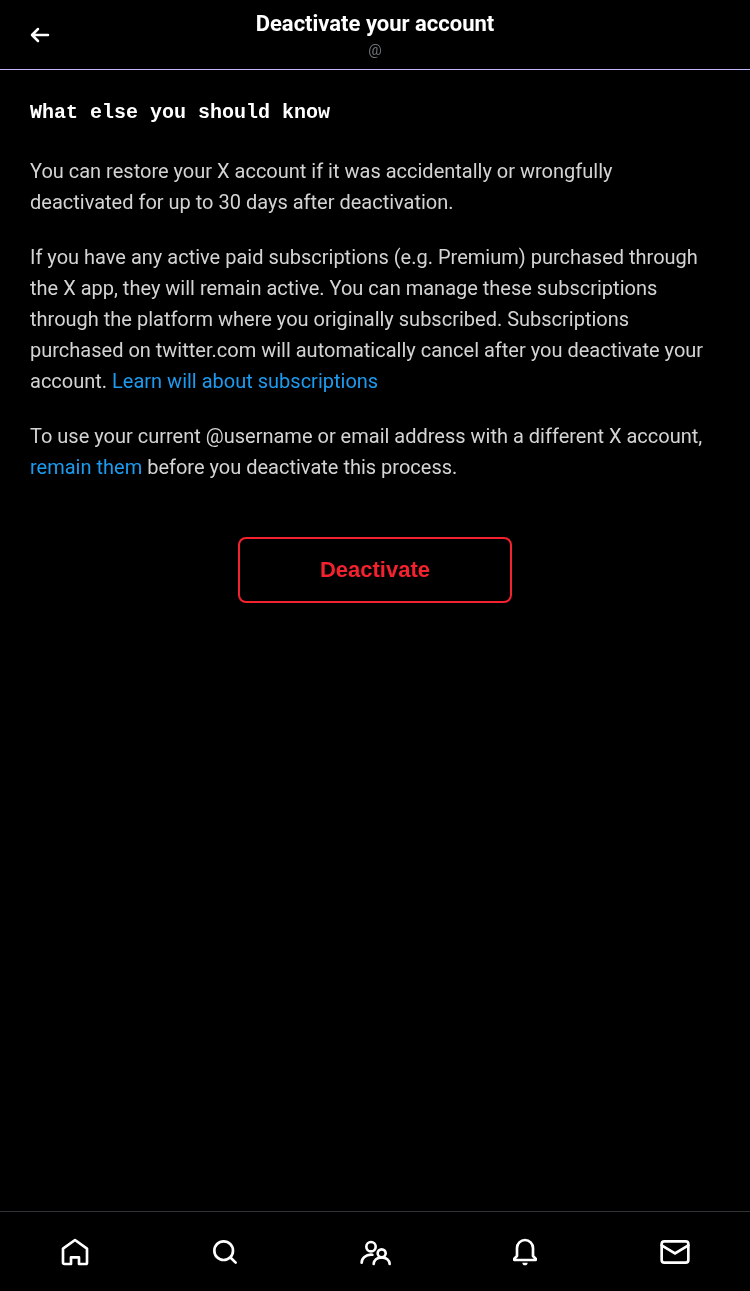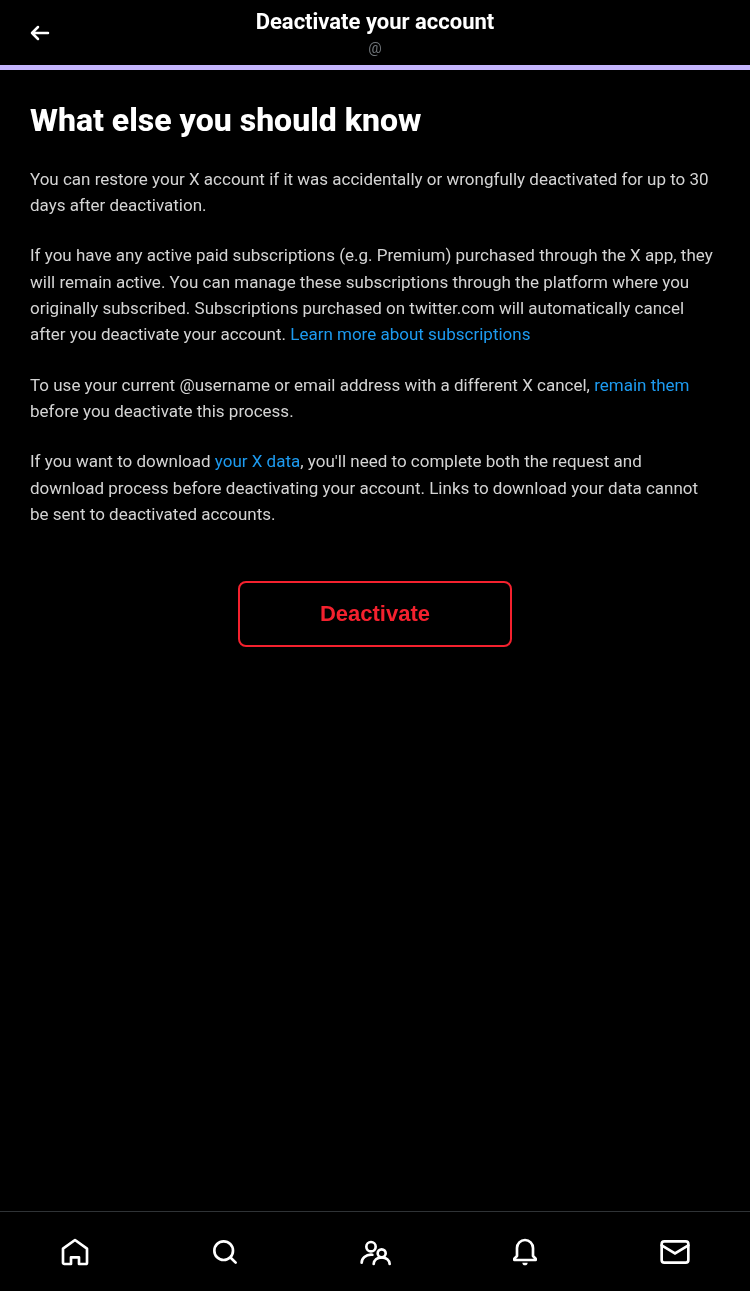--- a/index.html
+++ b/index.html
@@ -19,21 +19,21 @@
       overflow-x: hidden;
     }
 
     
     .header {
       display: flex;
       align-items: center;
       justify-content: center;
       padding: 5px 20px;
       position: relative;
-      border-bottom: 5px solid #c4b5fd;
+      border-bottom: 1px solid #c4b5fd;
       min-height: 70px;
     }
 
     .back-button {
       position: absolute;
       left: 20px;
       background: none;
       border: none;
       color: #ffffff;
       font-size: 24px;
@@ -61,29 +61,30 @@
       color: #71767b;
       margin-top: 2px;
     }
 
     
     .content {
       padding: 30px 30px 0 30px;
     }
 
     .section-title {
-      font-size: 32px;
+      font-size: 20px;
       font-weight: 800;
       color: #ffffff;
-      margin-bottom: 24px;
+      margin-bottom: 30px;
       line-height: 1.3;
+      font-family: Liberation Mono, monospace;
     }
 
     .paragraph {
-      font-size: 17px;
+      font-size: 20px;
       color: #d4d4d4;
       line-height: 1.55;
       margin-bottom: 24px;
     }
 
     .link {
       color: #1d9bf0;
       text-decoration: none;
     }
 
@@ -158,32 +159,29 @@
   </div>
 
   <div class="content">
     <h2 class="section-title">What else you should know</h2>
 
     <p class="paragraph">
       <span>You can restore your X account if it was accidentally or wrongfully deactivated for up to 30 days after deactivation.</span>
     </p>
 
     <p class="paragraph">
-      <span>If you have any active paid subscriptions (e.g. Premium) purchased through the X app, they will remain active. You can manage these subscriptions through the platform where you originally subscribed. Subscriptions purchased on twitter.com will automatically cancel after you deactivate your account. </span><a href="#" class="link">Learn more about subscriptions</a>
+      <span>If you have any active paid subscriptions (e.g. Premium) purchased through the X app, they will remain active. You can manage these subscriptions through the platform where you originally subscribed. Subscriptions purchased on twitter.com will automatically cancel after you deactivate your account. </span><a href="#" class="link">Learn will about subscriptions</a>
     </p>
 
 
 
     <p class="paragraph">
-      <span>To use your current @username or email address with a different X cancel, </span><a href="#" class="link">remain them</a><span> before you deactivate this process.</span>
+      <span>To use your current @username or email address with a different X account, </span><a href="#" class="link">remain them</a><span> before you deactivate this process.</span>
     </p>
 
-    <p class="paragraph">
-      <span>If you want to download </span><a href="#" class="link">your X data</a><span>, you'll need to complete both the request and download process before deactivating your account. Links to download your data cannot be sent to deactivated accounts.</span>
-    </p>
   </div>
 
   <div class="button-area">
     <button class="deactivate-button">Deactivate</button>
   </div>
 
 </div>
 
 <nav class="bottom-nav">
 

